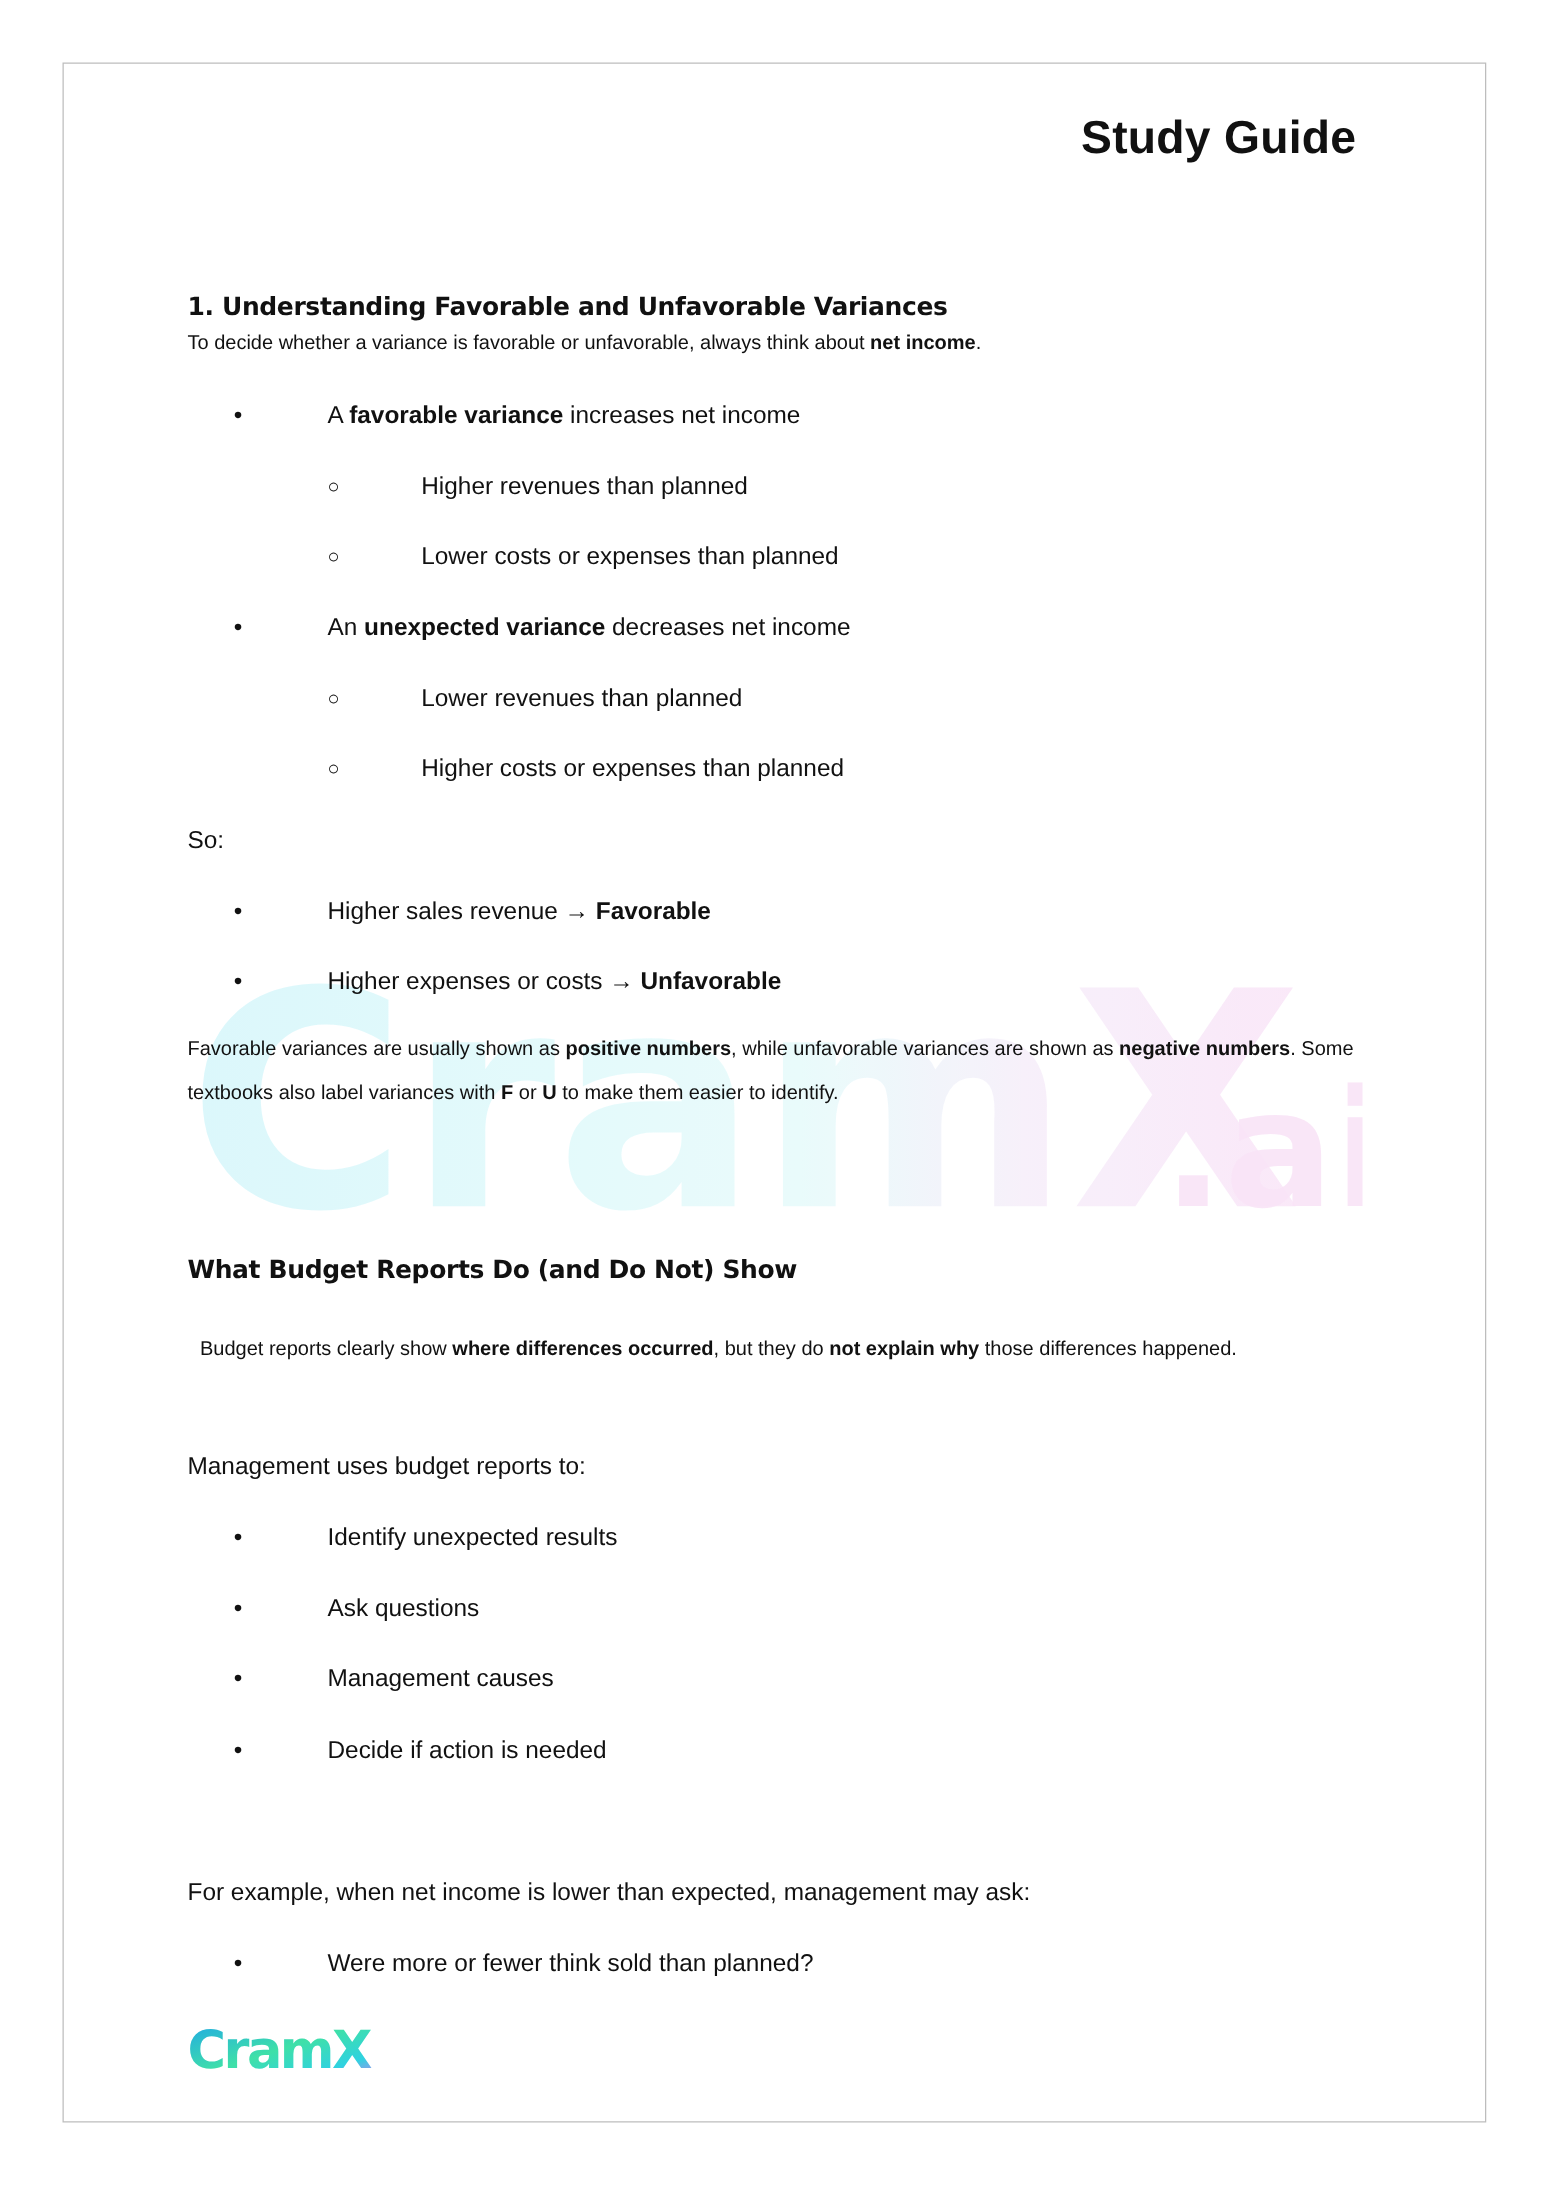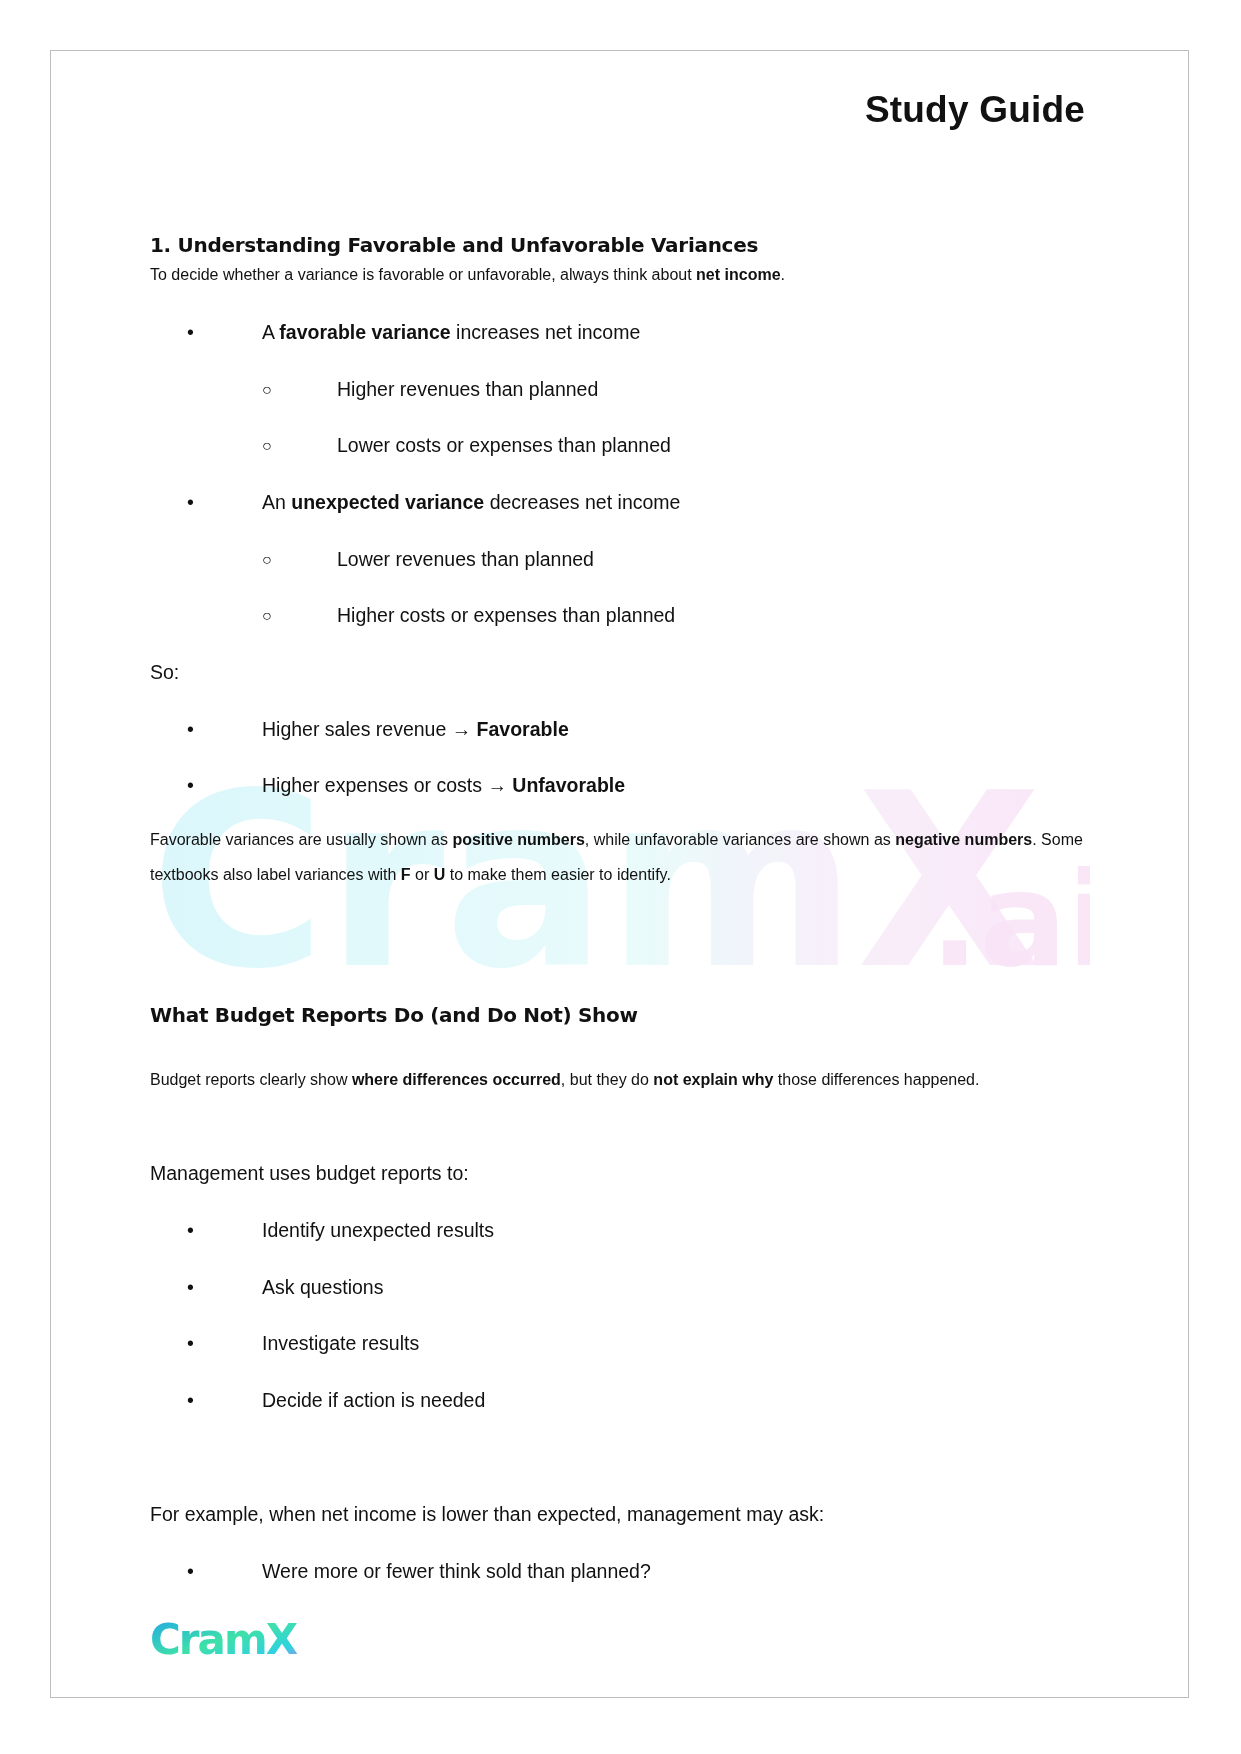--- a/index.html
+++ b/index.html
@@ -93,37 +93,37 @@
   </div>
 
   <div class="block" style="top:822px; width:940px;">
     <p class="body"><span>Favorable variances are usually shown as </span><b>positive numbers</b><span>, while unfavorable variances are shown as </span><b>negative numbers</b><span>. Some textbooks also label variances with </span><b>F</b><span> or </span><b>U</b><span> to make them easier to identify.</span></p>
   </div>
 
   <div class="block" style="top:1003px;">
     <h2 class="section">What Budget Reports Do (and Do Not) Show</h2>
   </div>
 
-  <div class="block" style="top:1062px; width:900px;">
+  <div class="block" style="top:1062px; width:900px;margin-left:10px;">
     <p class="body"><span>Budget reports clearly show </span><b>where differences occurred</b><span>, but they do </span><b>not explain why</b><span> those differences happened.</span></p>
   </div>
 
   <div class="li" style="left:0; top:1161px;">Management uses budget reports to:</div>
 
   <div class="li lvl1" style="top:1218px;">
     <span class="marker">•</span>
     <span class="text">Identify unexpected results</span>
   </div>
   <div class="li lvl1" style="top:1275px;">
     <span class="marker">•</span>
     <span class="text">Ask questions</span>
   </div>
   <div class="li lvl1" style="top:1331px;">
     <span class="marker">•</span>
-    <span class="text">Investigate results</span>
+    <span class="text">Management causes</span>
   </div>
   <div class="li lvl1" style="top:1388px;">
     <span class="marker">•</span>
     <span class="text">Decide if action is needed</span>
   </div>
 
   <div class="li" style="left:0; top:1502px;text-align:right;">For example, when net income is lower than expected, management may ask:</div>
 
   <div class="li lvl1" style="top:1559px;">
     <span class="marker">•</span>

